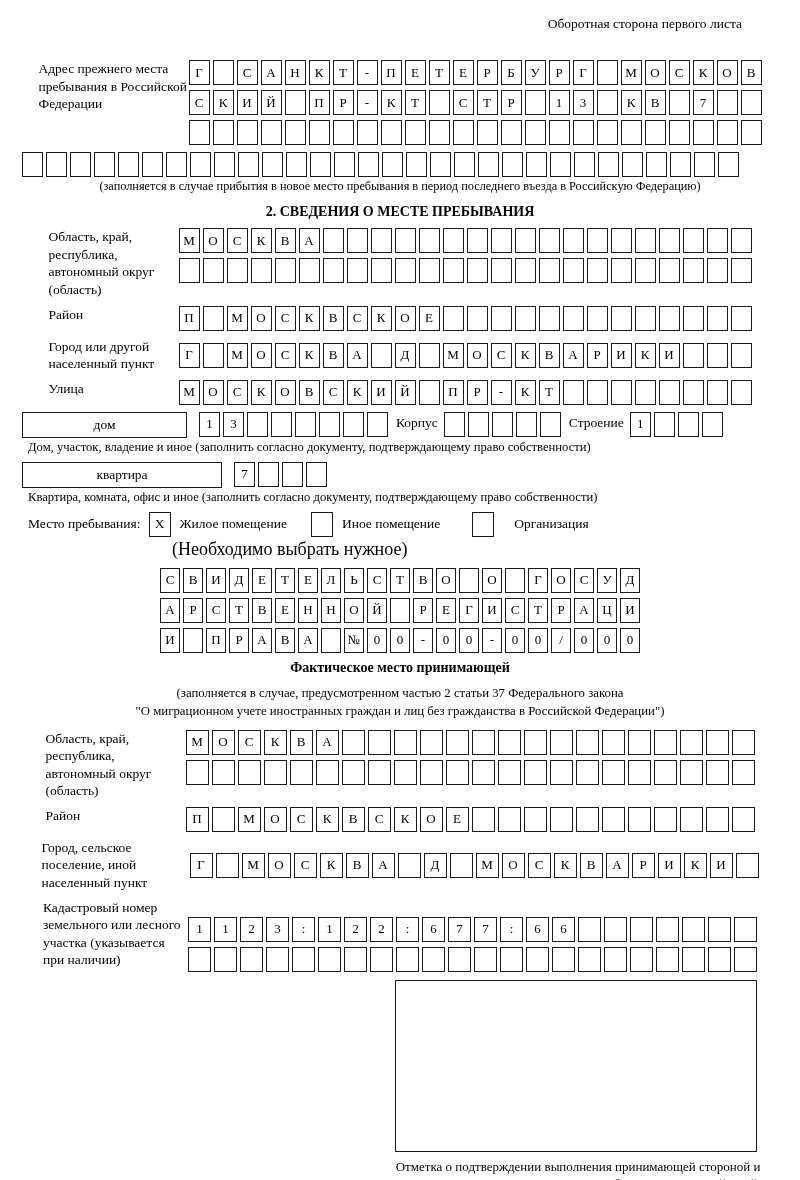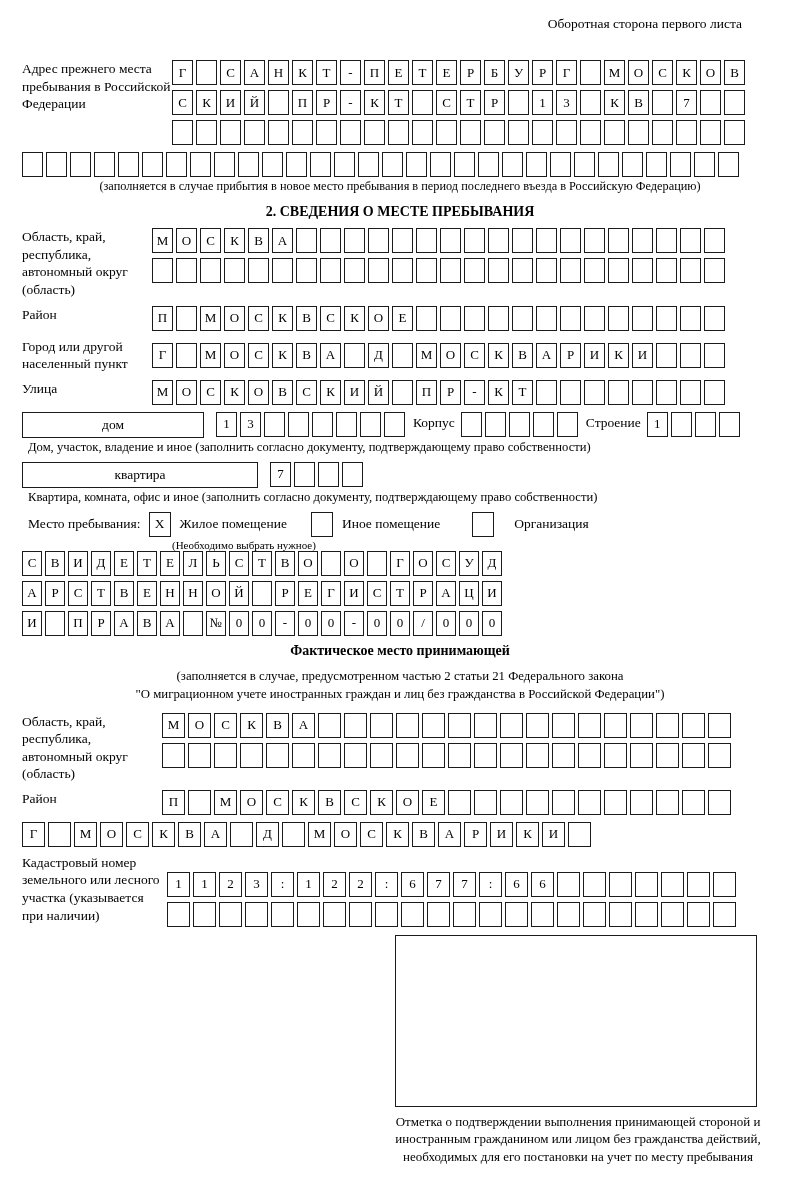--- a/index.html
+++ b/index.html
@@ -7,21 +7,21 @@
   body {
     width:800px; height:1180px;
     color:#000;
     font-family:"Liberation Serif","DejaVu Serif",serif;
     font-size:13.5px;
     padding:16px 22px 0 22px;
     overflow:hidden;
   }
   .header-note { text-align:right; padding-right:36px; font-size:13.5px; margin-bottom:28px; }
 
-  .field { display:flex; align-items:flex-start; margin-bottom:7px; }
+  .field { display:flex; align-items:flex-start; margin-bottom:7px;justify-content:center; }
   .field.vcenter { align-items:center; }
   .field .label { flex:none; line-height:1.3; }
   .cellrows { display:flex; flex-direction:column; gap:5px; }
   .cellrow { display:flex; gap:3px; }
   .cell {
     flex:none; width:21px; height:25px;
     border:1.7px solid #1b1b1b;
     display:flex; align-items:center; justify-content:center;
     font-size:13px; background:#fff;
   }
@@ -38,21 +38,21 @@
     display:flex; align-items:center; justify-content:center; font-size:13.5px;
   }
   .inline-label { flex:none; padding:3px 6px 0 8px;text-align:right; }
   .house-row { display:flex; align-items:flex-start; margin-bottom:2px; }
   .checkbox {
     flex:none; width:22px; height:25px; border:1.7px solid #1b1b1b;
     display:flex; align-items:center; justify-content:center; font-size:13.5px;
   }
   .stay-row { display:flex; align-items:center; margin:4px 0 2px 6px; }
   .stay-row .opt-label { padding:0 10px 0 9px; }
-  .stay-hint { font-size:11px; margin:0 0 0 150px; }
+  .stay-hint { font-size:18px; margin:0 0 8px 150px; }
 
   .subtitle { text-align:center; font-size:12.8px; line-height:1.45; }
   .stamp-box { border:1.7px solid #1b1b1b; width:362px; height:172px; margin:8px 0 6px 373px; }
   .stamp-caption { width:400px; margin-left:356px; text-align:center; font-size:13px; line-height:1.35; }
 
   .mb2 { margin-bottom:2px; }
   .mt6 { margin-top:6px; }
 </style>
 </head>
 <body>
@@ -320,21 +320,21 @@
       <div class="cell"></div>
       <div class="cell"></div>
       <div class="cell"></div>
       <div class="cell"></div>
       <div class="cell"></div>
       <div class="cell"></div>
     </div>
 </div>
 
 <div class="house-row">
-  <div class="wide-box" style="width:182px;">дом</div>
+  <div class="wide-box" style="width:165px;">дом</div>
   <div class="cellrow" style="margin-left:12px;">
       <div class="cell">1</div>
       <div class="cell">3</div>
       <div class="cell"></div>
       <div class="cell"></div>
       <div class="cell"></div>
       <div class="cell"></div>
       <div class="cell"></div>
       <div class="cell"></div>
     </div>
@@ -350,21 +350,21 @@
   <div class="cellrow">
       <div class="cell">1</div>
       <div class="cell"></div>
       <div class="cell"></div>
       <div class="cell"></div>
     </div>
 </div>
 <div class="caption-left">Дом, участок, владение и иное (заполнить согласно документу, подтверждающему право собственности)</div>
 
 <div class="house-row">
-  <div class="wide-box" style="width:236px;">квартира</div>
+  <div class="wide-box" style="width:200px;">квартира</div>
   <div class="cellrow" style="margin-left:12px;">
       <div class="cell">7</div>
       <div class="cell"></div>
       <div class="cell"></div>
       <div class="cell"></div>
     </div>
 </div>
 <div class="caption-left">Квартира, комната, офис и иное (заполнить согласно документу, подтверждающему право собственности)</div>
 
 <div class="stay-row">
@@ -446,21 +446,21 @@
         <div class="cell">0</div>
         <div class="cell">/</div>
         <div class="cell">0</div>
         <div class="cell">0</div>
         <div class="cell">0</div>
       </div>
   </div>
 </div>
 
 <div class="section-title mt6">Фактическое место принимающей</div>
-<div class="subtitle">(заполняется в случае, предусмотренном частью 2 статьи 21 Федерального закона</div>
+<div class="subtitle">(заполняется в случае, предусмотренном частью 2 статьи 37 Федерального закона</div>
 <div class="subtitle" style="margin-bottom:9px;">"О миграционном учете иностранных граждан и лиц без гражданства в Российской Федерации")</div>
 
 <div class="field c22">
   <div class="label" style="width:140px;">Область, край, республика, автономный округ (область)</div>
   <div class="cellrows">
     <div class="cellrow">
         <div class="cell">М</div>
         <div class="cell">О</div>
         <div class="cell">С</div>
         <div class="cell">К</div>
@@ -532,20 +532,21 @@
       <div class="cell"></div>
       <div class="cell"></div>
       <div class="cell"></div>
       <div class="cell"></div>
       <div class="cell"></div>
       <div class="cell"></div>
     </div>
 </div>
 
 <div class="field vcenter c22">
+  <div class="label" style="width:148px;">Город, сельское поселение, иной населенный пункт</div>
   <div class="cellrow">
       <div class="cell">Г</div>
       <div class="cell"></div>
       <div class="cell">М</div>
       <div class="cell">О</div>
       <div class="cell">С</div>
       <div class="cell">К</div>
       <div class="cell">В</div>
       <div class="cell">А</div>
       <div class="cell"></div>

